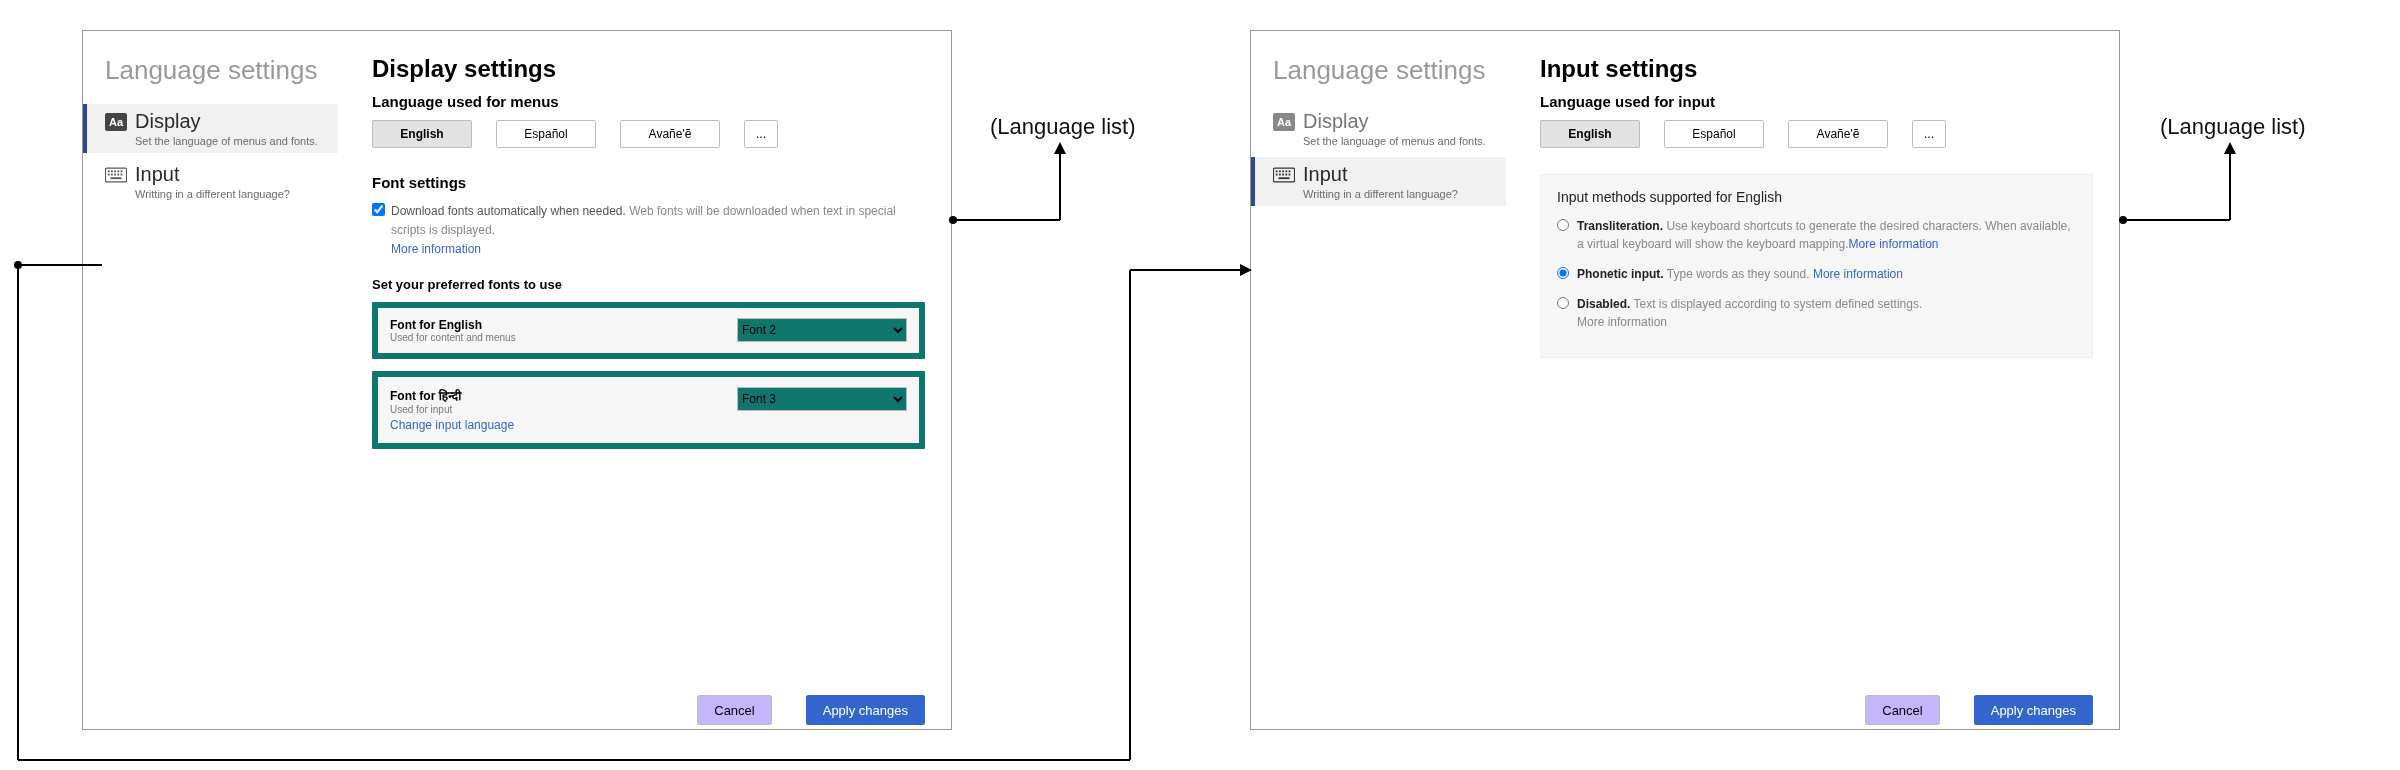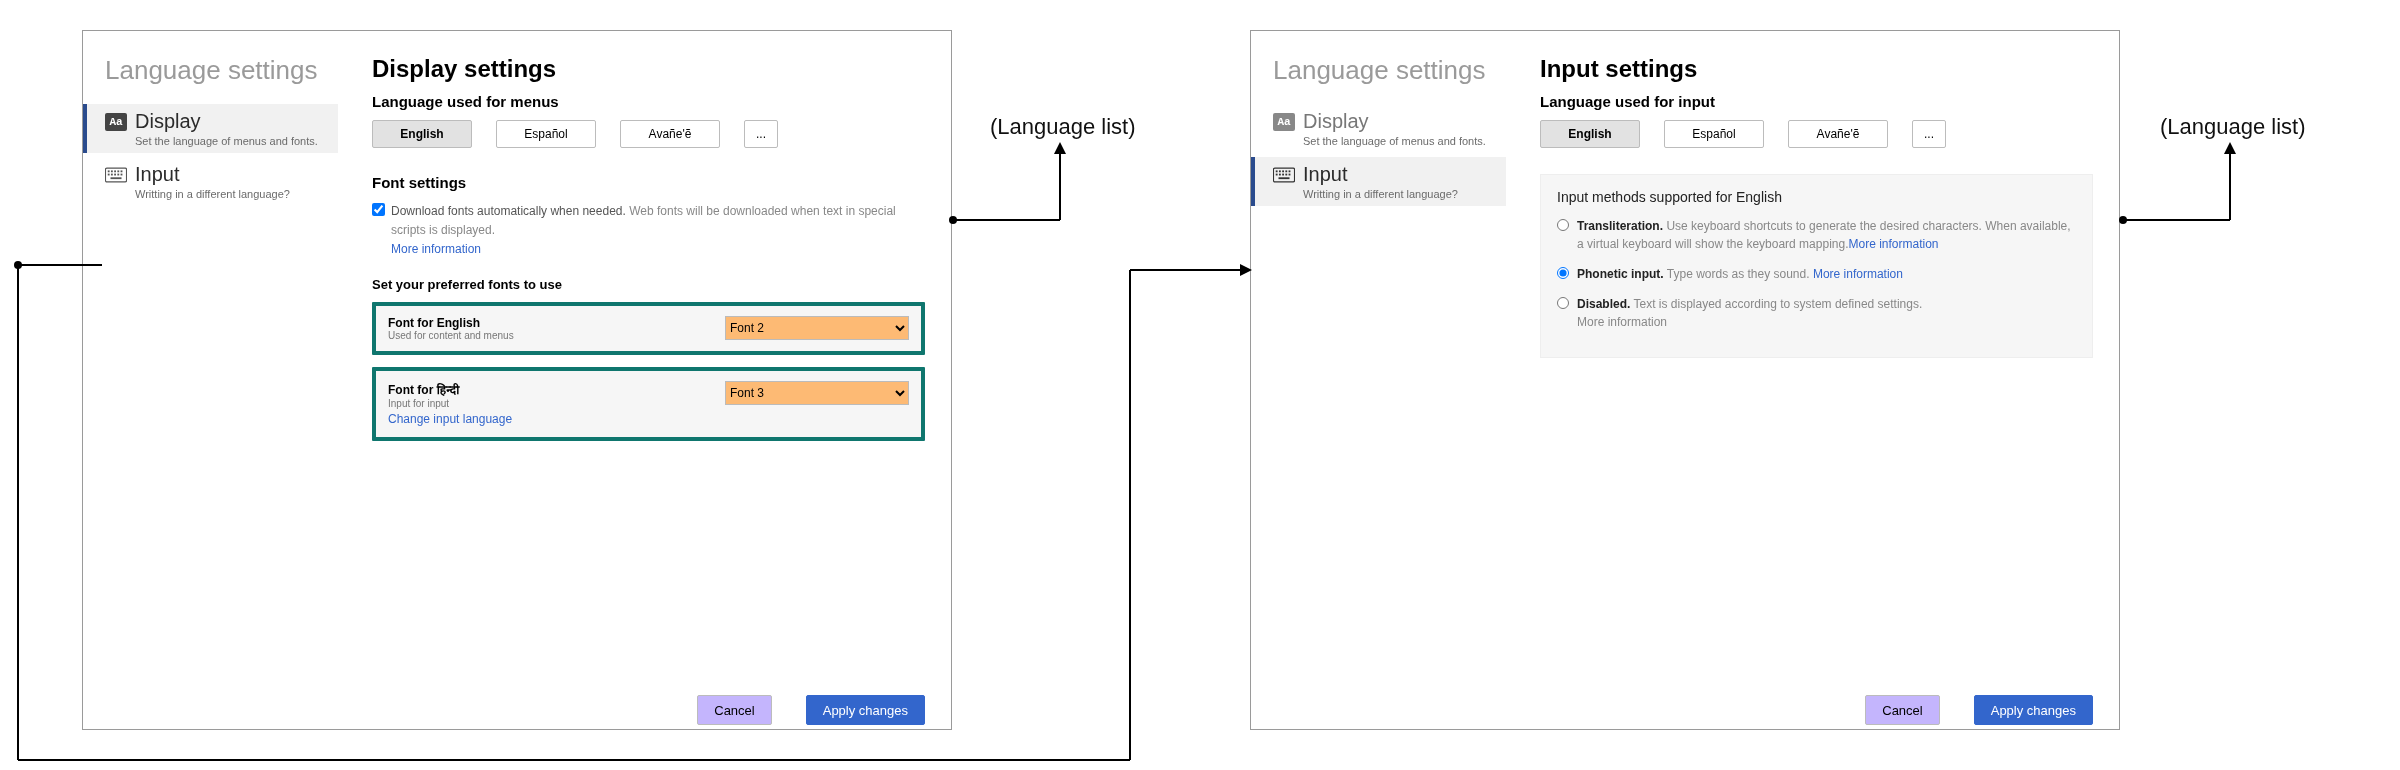--- a/index.html
+++ b/index.html
@@ -32,21 +32,21 @@
     .nav-item.active::before {
       content: "";
       position: absolute; left: 0; top: 0; bottom: 0; width: 4px;
       background: #2a4b8d;
     }
     .nav-row { display: flex; align-items: center; gap: 8px; }
     .nav-label { font-size: 20px; color: #2b2b2b; }
     .nav-sub { font-size: 11px; color: #6b6b6b; margin-top: 2px; margin-left: 30px; }
 
     
-    .icn { width: 22px; height: 20px; display: inline-flex; align-items: center; justify-content: center; flex: none; font-family: Liberation Mono, monospace; }
+    .icn { width: 22px; height: 20px; display: inline-flex; align-items: center; justify-content: center; flex: none; }
     .icn-aa {
       width: 22px; height: 18px; border-radius: 2px; background: #444; color: #fff;
       font-size: 11px; font-weight: 700; display: flex; align-items: center; justify-content: center;
     }
     .icn-aa.dim { background: #888; }
     .icn-kbd svg { width: 24px; height: 16px; }
 
     .main { flex: 1; padding-left: 34px; padding-right: 4px; display: flex; flex-direction: column; }
     .main h1 { font-size: 24px; font-weight: 700; margin-bottom: 10px; }
     .sec-h { font-size: 15px; font-weight: 700; margin-bottom: 10px; }
@@ -62,28 +62,28 @@
 
     .font-sec .desc { font-size: 12px; color: #555; margin-bottom: 2px; line-height: 1.5; }
     .font-sec .desc .grey { color: #888; }
     .link { color: #3366cc; font-size: 12px; cursor: pointer; }
     .chkrow { display: flex; align-items: flex-start; gap: 6px; margin-bottom: 19px; }
     .chkrow input { margin-top: 2px; }
 
     .sub-h { font-size: 13px; font-weight: 700; margin-top: 20px; margin-bottom: 10px; }
 
     .font-card {
-      background: #f6f6f6; border: 4px solid #0f766e; border-radius: 1px;
+      background: #f6f6f6; border: 6px solid #0f766e; border-radius: 1px;
       padding: 10px 12px; margin-bottom: 12px;
       display: flex; justify-content: space-between; align-items: flex-start;
     }
     .font-card .lbls .t1 { font-size: 12px; font-weight: 700; }
     .font-card .lbls .t2 { font-size: 10px; color: #777; }
     .font-card select {
-      width: 184px; height: 24px; font-size: 12px; border: 1px solid #bbb; background: #fdba74;
+      width: 170px; height: 24px; font-size: 12px; border: 1px solid #bbb; background: #0f766e;
     }
 
     .input-box {
       background: #f6f6f6; border: 1px solid #eee; padding: 14px 16px;
     }
     .input-box h3 { font-size: 14px; font-weight: 400; color: #222; margin-bottom: 12px; }
     .radio-row { display: flex; gap: 8px; align-items: flex-start; margin-bottom: 12px; font-size: 12px; color: #555; line-height: 1.5; }
     .radio-row .rb { flex: none; margin-top: 2px; width: 12px; height: 12px; }
     .radio-row b { color: #222; }
     .radio-row .grey { color: #888; }
@@ -167,21 +167,21 @@
         <div class="lbls">
           <div class="t1">Font for English</div>
           <div class="t2">Used for content and menus</div>
         </div>
         <select><option>Font 2</option></select>
       </div>
 
       <div class="font-card">
         <div class="lbls">
           <div class="t1">Font for  हिन्दी</div>
-          <div class="t2">Input for input</div>
+          <div class="t2">Used for input</div>
           <div><span class="link">Change input language</span></div>
         </div>
         <select><option>Font 3</option></select>
       </div>
     </div>
 
     <div class="footer">
       <button class="btn">Cancel</button>
       <button class="btn primary">Apply changes</button>
     </div>

